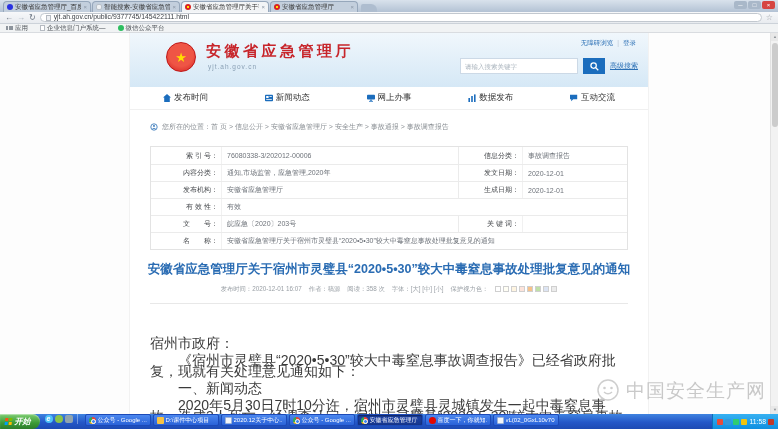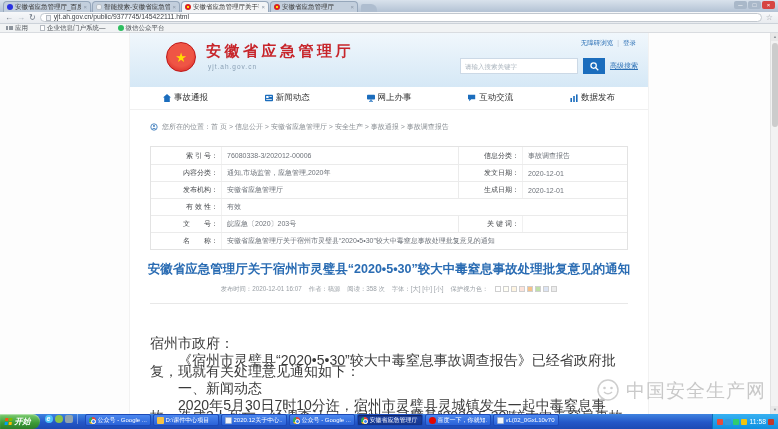--- a/index.html
+++ b/index.html
@@ -210,52 +210,52 @@
           </button>
           <span class="adv">高级搜索</span>
         </div>
       </div>
 
       <div class="mainnav">
         <span class="navitem">
           <svg viewBox="0 0 10 10">
               <path d="M5 0 L10 4.5 H8.5 V10 H1.5 V4.5 H0 Z"></path>
             </svg>
-          <span>事故通报</span>
+          <span>发布时间</span>
         </span>
         <span class="navitem">
           <svg viewBox="0 0 10 10">
               <rect x="0" y="1" width="10" height="8" rx="1"></rect>
               <rect x="1.5" y="2.5" width="3" height="2.5" fill="#fff"></rect>
               <rect x="5.5" y="2.5" width="3" height="1" fill="#fff"></rect>
               <rect x="1.5" y="6.2" width="7" height="1" fill="#fff"></rect>
             </svg>
           <span>新闻动态</span>
         </span>
         <span class="navitem">
           <svg viewBox="0 0 10 10">
               <rect x="0" y="1" width="10" height="6" rx="1"></rect>
               <rect x="4" y="7" width="2" height="1.6"></rect>
               <rect x="2.5" y="8.6" width="5" height="1"></rect>
             </svg>
           <span>网上办事</span>
         </span>
         <span class="navitem">
           <svg viewBox="0 0 10 10">
-              <path d="M0 1 H9 V6.5 H4 L1.5 9 V6.5 H0 Z"></path>
-            </svg>
-          <span>互动交流</span>
-        </span>
-        <span class="navitem">
-          <svg viewBox="0 0 10 10">
               <rect x="0.5" y="5" width="2" height="5"></rect>
               <rect x="4" y="2.5" width="2" height="7.5"></rect>
               <rect x="7.5" y="0.5" width="2" height="9.5"></rect>
             </svg>
           <span>数据发布</span>
+        </span>
+        <span class="navitem">
+          <svg viewBox="0 0 10 10">
+              <path d="M0 1 H9 V6.5 H4 L1.5 9 V6.5 H0 Z"></path>
+            </svg>
+          <span>互动交流</span>
         </span>
       </div>
 
       <div class="crumb">
         <svg width="8" height="8" viewBox="0 0 10 10">
             <circle cx="5" cy="5" r="4" fill="none" stroke="#2a6fb5" stroke-width="1"></circle>
             <circle cx="5" cy="3.6" r="1.2" fill="#2a6fb5"></circle>
             <path d="M2.8 7.6 Q5 5.4 7.2 7.6" fill="none" stroke="#2a6fb5" stroke-width="1"></path>
           </svg>
         <span>您所在的位置：首 页 &gt; 信息公开 &gt; 安徽省应急管理厅 &gt; 安全生产 &gt; 事故通报 &gt; 事故调查报告</span>

